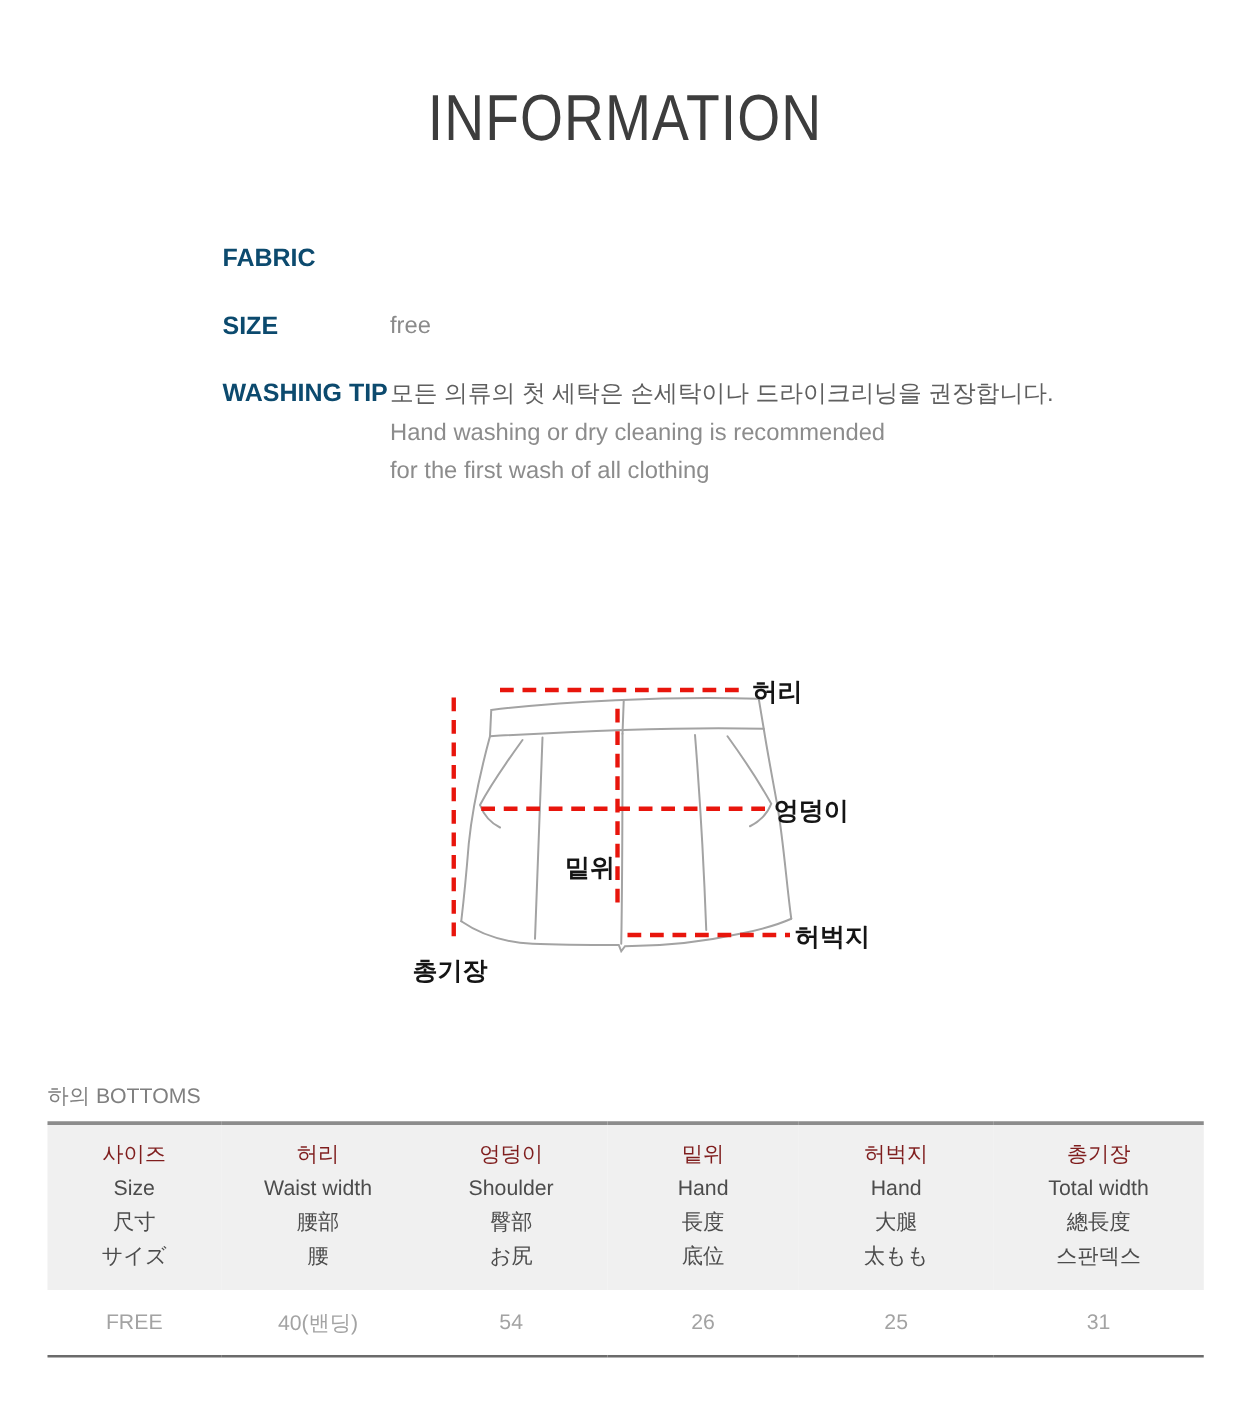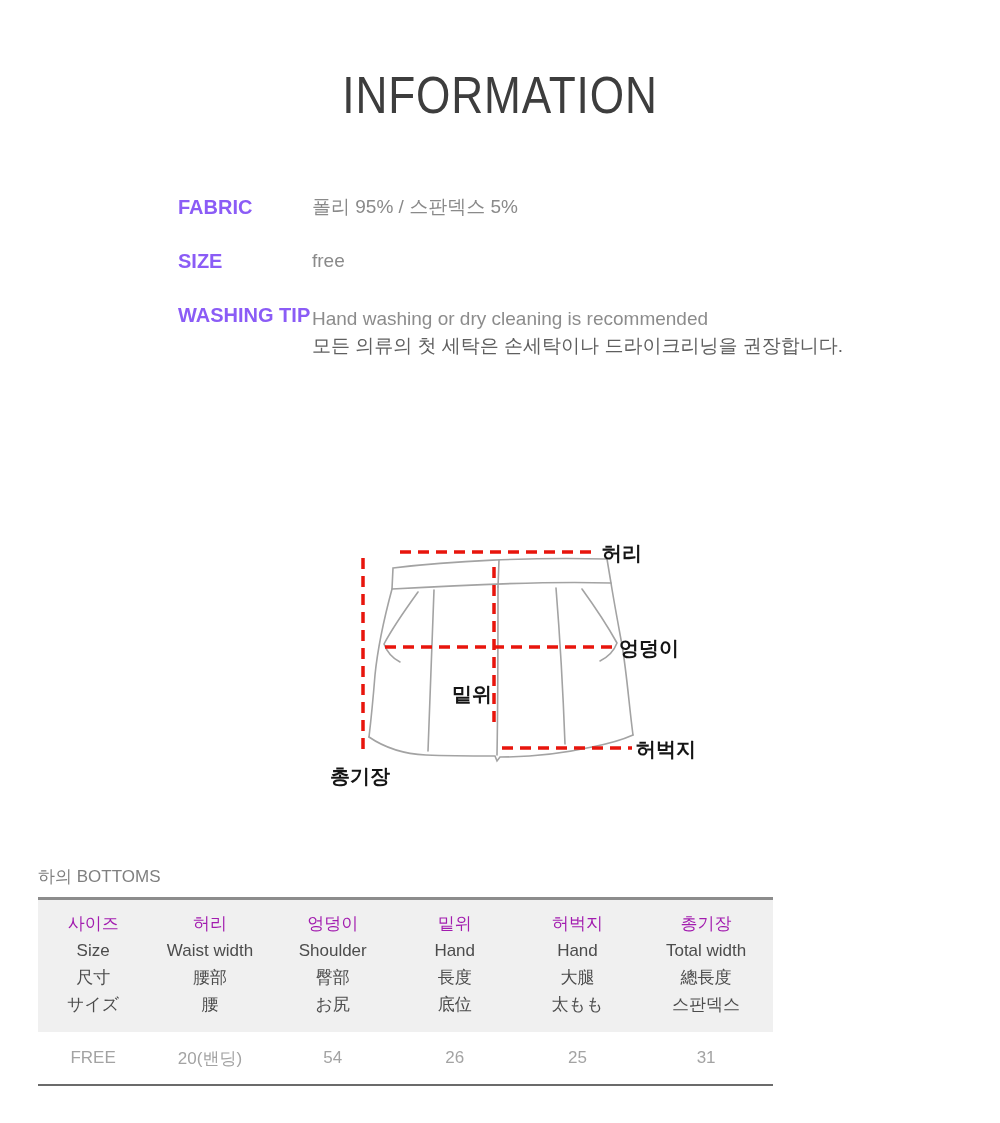--- a/index.html
+++ b/index.html
@@ -12,72 +12,72 @@
   .page-title {
     position:absolute; top:30px; left:0; width:1000px; text-align:center;
     font-size:52px; font-weight:300; color:#3d3d3d; letter-spacing:1px;
     transform:scaleX(0.85); transform-origin:center;
   }
 
   
   .specs { position:absolute; left:178px; top:196px; }
   .spec-row { display:flex; align-items:flex-start; margin-bottom:32px; }
   .spec-label {
-    width:134px; min-width:134px; font-size:20px; font-weight:600; color:#8b5cf6;
+    width:134px; min-width:134px; font-size:20px; font-weight:600; color:#0c4a6e;
     line-height:22px; white-space:nowrap;
   }
   .spec-value { font-size:19px; color:#8a8a8a; line-height:22px; }
   .wash-line { font-size:19px; line-height:30px; color:#8c8c8c; }
   .wash-line.first { color:#5f5f5f; line-height:23px; margin-bottom:5px; }
 
   
   .diagram { position:absolute; left:330px; top:530px; width:380px; height:270px; }
   .diagram svg text {
     font-family:"Liberation Sans", sans-serif; font-weight:bold;
     font-size:20px; fill:#151515;
   }
 
   
-  .table-section { position:absolute; left:38px; top:866px; width:735px; }
+  .table-section { position:absolute; left:38px; top:866px; width:925px; }
   .section-label { font-size:17px; color:#7f7f7f; line-height:22px; margin-bottom:9px; }
   table.size-table {
     width:100%; border-collapse:collapse; table-layout:fixed;
     border-top:3px solid #8c8c8c; border-bottom:2px solid #6b6b6b;
   }
   table.size-table thead th {
     background:#f0f0f0; font-weight:normal; padding:10px 0 14px 0; text-align:center;
   }
   .hl { font-size:17px; line-height:27px; color:#4c4c4c; }
-  .hl-ko { color:#a21caf; }
+  .hl-ko { color:#7f1d1d; }
   table.size-table tbody td {
     height:50px; text-align:center; vertical-align:middle;
     font-size:17px; color:#a3a3a3; background:#ffffff;
   }
 </style>
 </head>
 <body>
 
 <div>
 
   <h1 class="page-title">INFORMATION</h1>
 
   <div class="specs">
     <div class="spec-row">
       <div class="spec-label">FABRIC</div>
-      <div class="spec-value">폴리 95% / 스판덱스 5%</div>
     </div>
     <div class="spec-row">
       <div class="spec-label">SIZE</div>
       <div class="spec-value">free</div>
     </div>
     <div class="spec-row">
       <div class="spec-label">WASHING TIP</div>
       <div class="spec-value">
+        <div class="wash-line first">모든 의류의 첫 세탁은 손세탁이나 드라이크리닝을 권장합니다.</div>
         <div class="wash-line">Hand washing or dry cleaning is recommended</div>
-        <div class="wash-line first">모든 의류의 첫 세탁은 손세탁이나 드라이크리닝을 권장합니다.</div>
+        <div class="wash-line">for the first wash of all clothing</div>
       </div>
     </div>
   </div>
 
   <div class="diagram">
     <svg width="380" height="270" viewBox="0 0 380 270">
 
       <g fill="none" stroke="#a3a3a3" stroke-width="1.6" stroke-linecap="round">
         <path d="M 63,38 C 120,31 200,27 277,29 L 281,53 C 210,51 130,55 62,59 Z"></path>
         <path d="M 169,30 L 168,57"></path>
@@ -154,21 +154,21 @@
             <div class="hl hl-ko">총기장</div>
             <div class="hl">Total width</div>
             <div class="hl">總長度</div>
             <div class="hl">스판덱스</div>
           </th>
         </tr>
       </thead>
       <tbody>
         <tr>
           <td>FREE</td>
-          <td>20(밴딩)</td>
+          <td>40(밴딩)</td>
           <td>54</td>
           <td>26</td>
           <td>25</td>
           <td>31</td>
         </tr>
       </tbody>
     </table>
   </div>
 
 </div>

